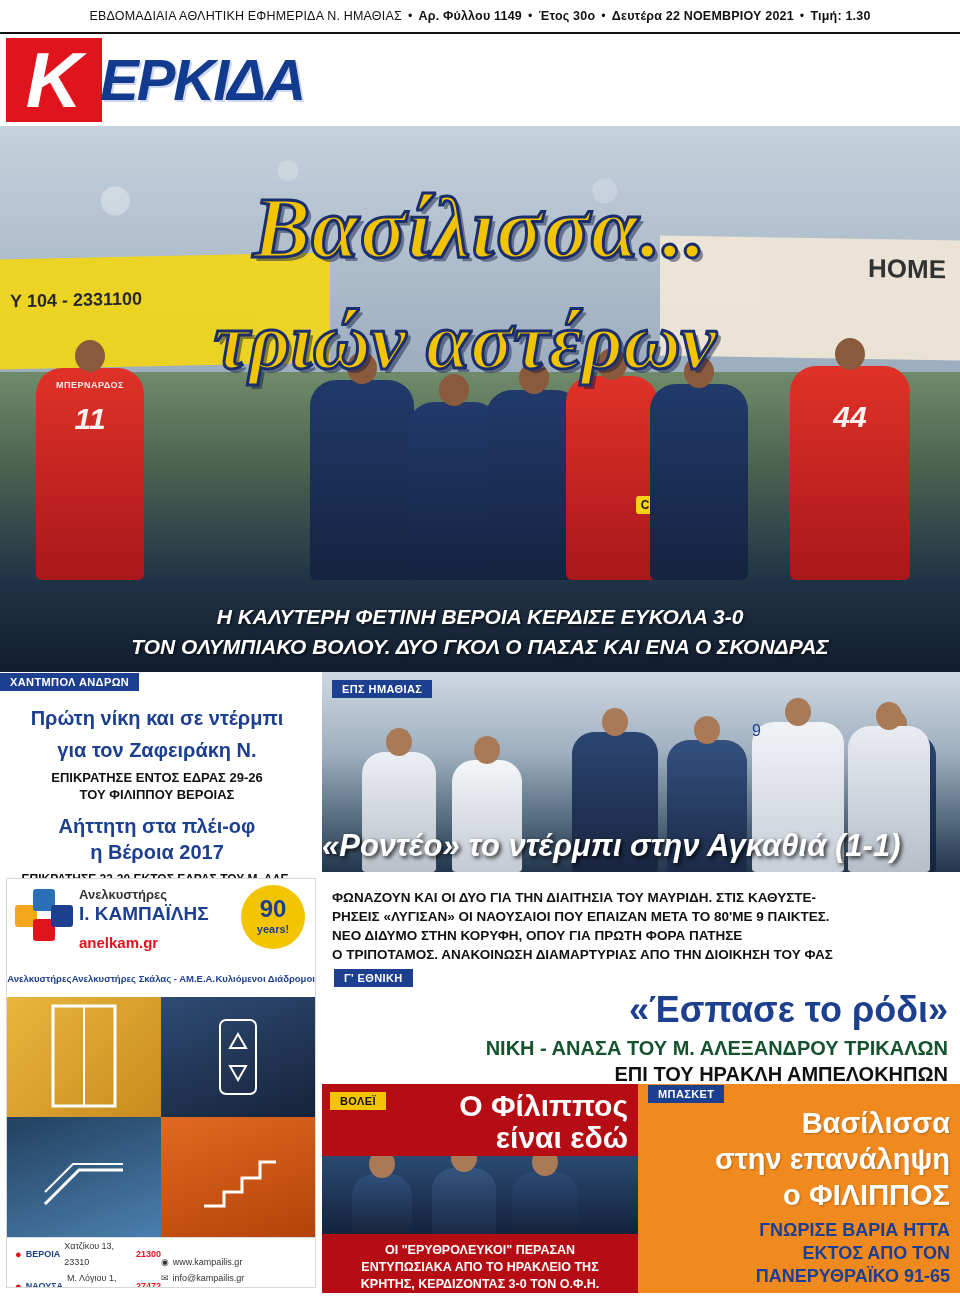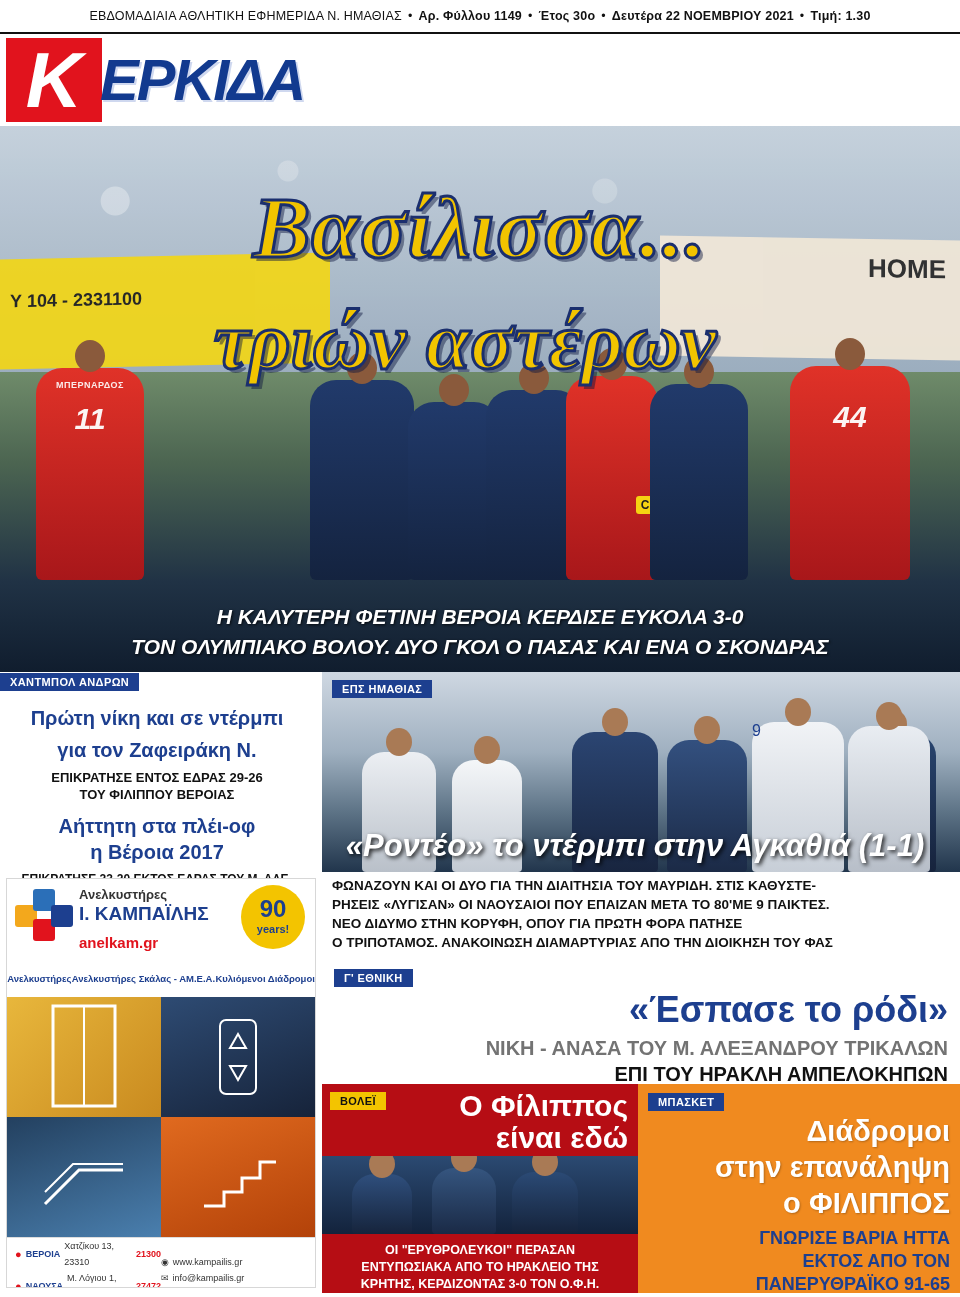--- a/index.html
+++ b/index.html
@@ -161,46 +161,46 @@
 
   
   .eps{left:322px;top:0;width:638px;height:200px;background:#0d2748;overflow:hidden;}
   .eps .ph{
     position:absolute;inset:0;
     background:linear-gradient(180deg,#cfd8e2 0%, #9fb0c0 40%, #5d7386 70%, #21354c 100%);
   }
   .ref{position:absolute;bottom:0;border-radius:22px 22px 4px 4px;}
   .ref .head{position:absolute;top:-24px;left:50%;transform:translateX(-50%);width:26px;height:28px;border-radius:50%;background:#a97a55;}
   .eps .title{
-    position:absolute;left:0;right:12px;bottom:8px;text-align:center;color:#fff;
+    position:absolute;left:0;right:12px;bottom:8px;text-align:left;color:#fff;
     font-weight:bold;font-size:31px;font-style:italic;
     text-shadow:2px 2px 4px rgba(0,0,0,.85);
   }
   .eps .kicker{position:absolute;left:10px;top:8px;}
 
   
-  .epstext{left:322px;top:200px;width:638px;height:88px;background:#fff;padding:4px 10px;}
+  .epstext{left:322px;top:200px;width:638px;height:88px;background:#fff;padding:16px 10px;}
   .epstext p{margin:0;font-size:13.5px;font-weight:bold;line-height:19px;color:#111;text-align:left;}
 
   
   .gamma{left:322px;top:288px;width:638px;height:124px;background:#fff;padding:8px 12px;}
   .gamma .kicker{margin-bottom:2px;}
   .g-title{font-size:36px;font-weight:bold;color:#1d3f8f;text-align:right;line-height:42px;}
-  .g-l2{font-size:20px;font-weight:bold;color:#737373;text-align:right;line-height:26px;margin-top:4px;}
+  .g-l2{font-size:20px;font-weight:bold;color:#14532d;text-align:right;line-height:26px;margin-top:4px;}
   .g-l3{font-size:20px;font-weight:bold;color:#111;text-align:right;line-height:26px;}
 
   
   .volley{left:322px;top:412px;width:316px;height:213px;background:#b60d14;overflow:hidden;}
   .volley .kicker{position:absolute;left:8px;top:8px;background:#f3c400;color:#111;}
   .v-title{position:absolute;right:10px;top:6px;text-align:right;color:#fff;font-size:30px;font-weight:bold;line-height:32px;}
   .v-photo{position:absolute;left:0;top:72px;width:316px;height:78px;background:linear-gradient(180deg,#2b4a72,#13233c);overflow:hidden;}
   .v-text{position:absolute;left:0;right:0;bottom:4px;text-align:center;color:#fff;font-size:12.5px;font-weight:bold;line-height:17px;padding:0 8px;}
 
   
-  .basket{left:638px;top:412px;width:322px;height:213px;background:#f08a1f;padding:8px 10px;box-sizing:border-box;}
+  .basket{left:638px;top:412px;width:322px;height:213px;background:#f08a1f;padding:0 10px;box-sizing:border-box;}
   .basket .kicker{background:#1d3f8f;}
   .b-l1{text-align:right;color:#fff;font-size:29px;font-weight:bold;line-height:36px;margin-top:2px;text-shadow:1px 1px 2px rgba(0,0,0,.25);}
   .b-l2{text-align:right;color:#1d3f8f;font-size:18px;font-weight:bold;line-height:23px;margin-top:6px;}
   .footline{position:absolute;left:0;right:0;bottom:0;height:4px;background:#fff;}
 </style>
 </head>
 <body>
 
 <div class="page">
 
@@ -422,21 +422,21 @@
       </div>
       <div class="v-text">
         <div>ΟΙ "ΕΡΥΘΡΟΛΕΥΚΟΙ" ΠΕΡΑΣΑΝ</div>
         <div>ΕΝΤΥΠΩΣΙΑΚΑ ΑΠΟ ΤΟ ΗΡΑΚΛΕΙΟ ΤΗΣ</div>
         <div>ΚΡΗΤΗΣ, ΚΕΡΔΙΖΟΝΤΑΣ 3-0 ΤΟΝ Ο.Φ.Η.</div>
       </div>
     </div>
 
     <div class="box basket">
       <div class="kicker">ΜΠΑΣΚΕΤ</div>
-      <div class="b-l1">Διάδρομοι</div>
+      <div class="b-l1">Βασίλισσα</div>
       <div class="b-l1" style="margin-top:0">στην επανάληψη</div>
       <div class="b-l1" style="margin-top:0">ο ΦΙΛΙΠΠΟΣ</div>
       <div class="b-l2">ΓΝΩΡΙΣΕ ΒΑΡΙΑ ΗΤΤΑ</div>
       <div class="b-l2" style="margin-top:0">ΕΚΤΟΣ ΑΠΟ ΤΟΝ</div>
       <div class="b-l2" style="margin-top:0">ΠΑΝΕΡΥΘΡΑΪΚΟ 91-65</div>
     </div>
 
     <div class="footline"></div>
   </div>
 </div>

